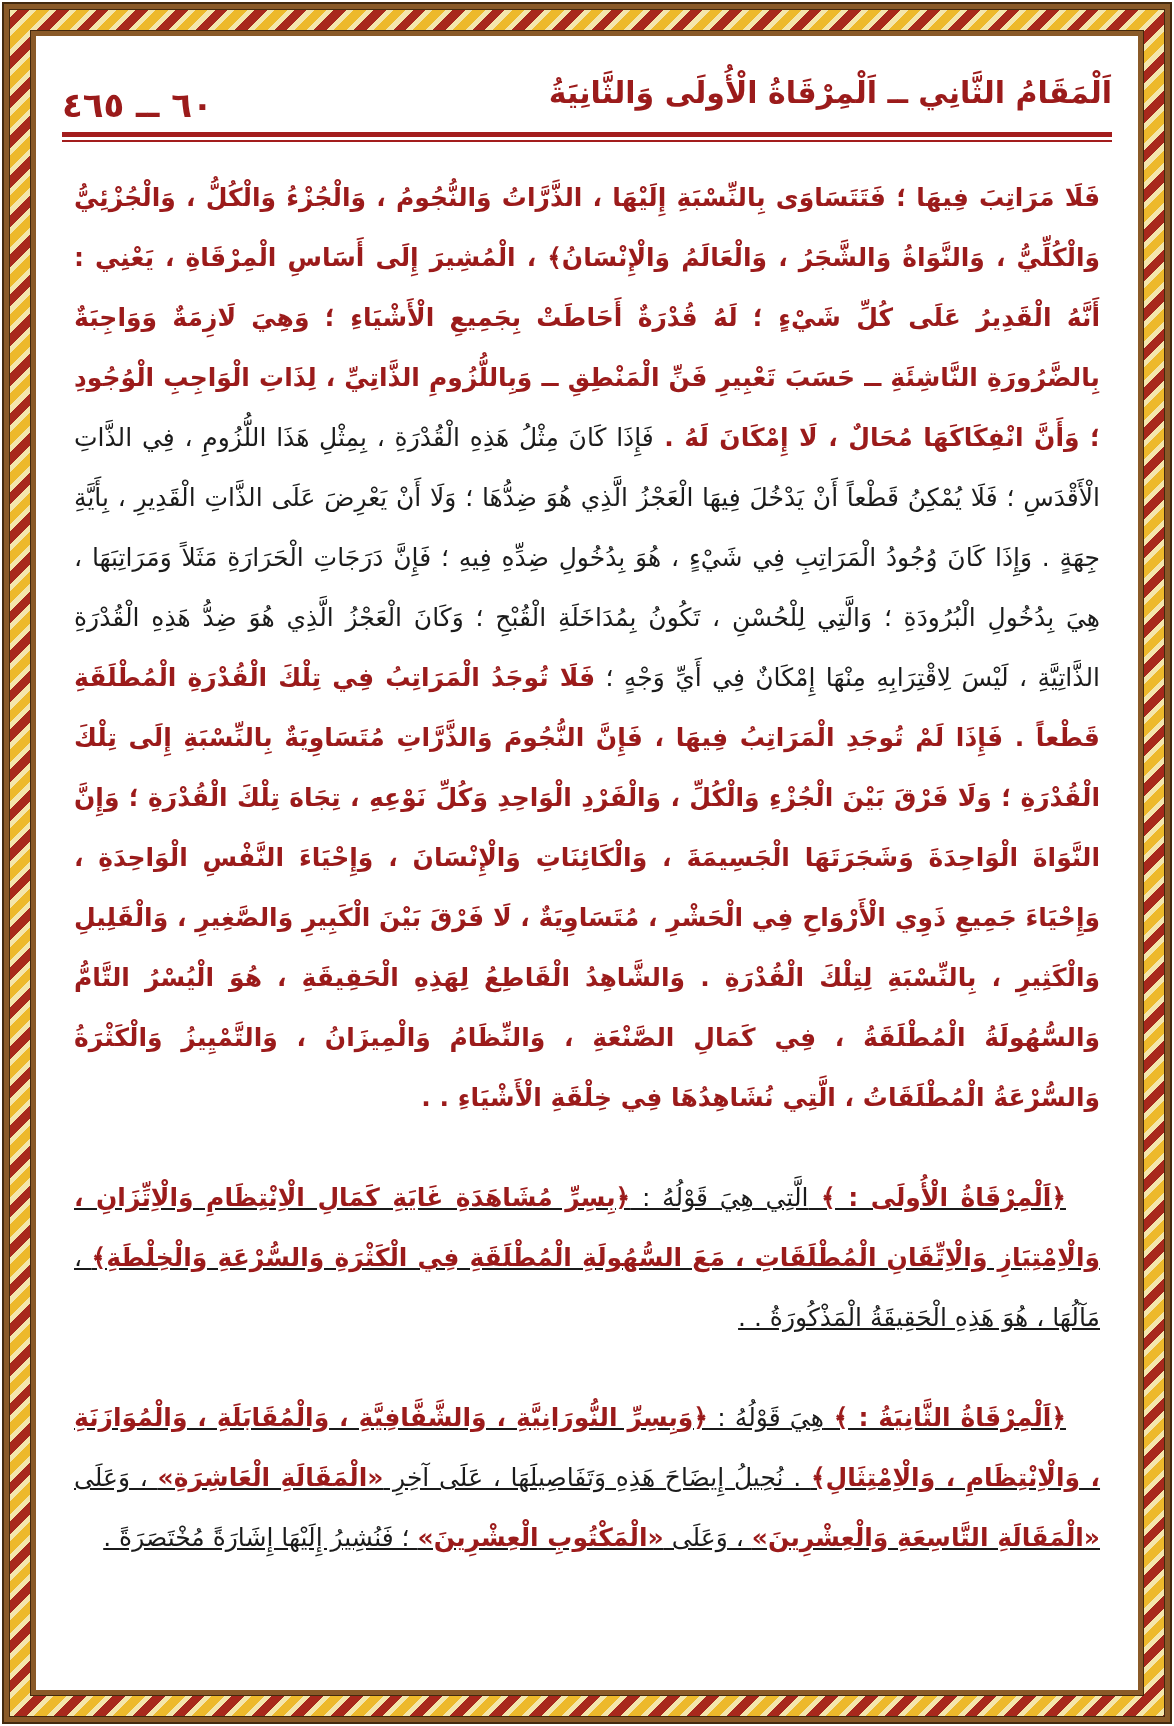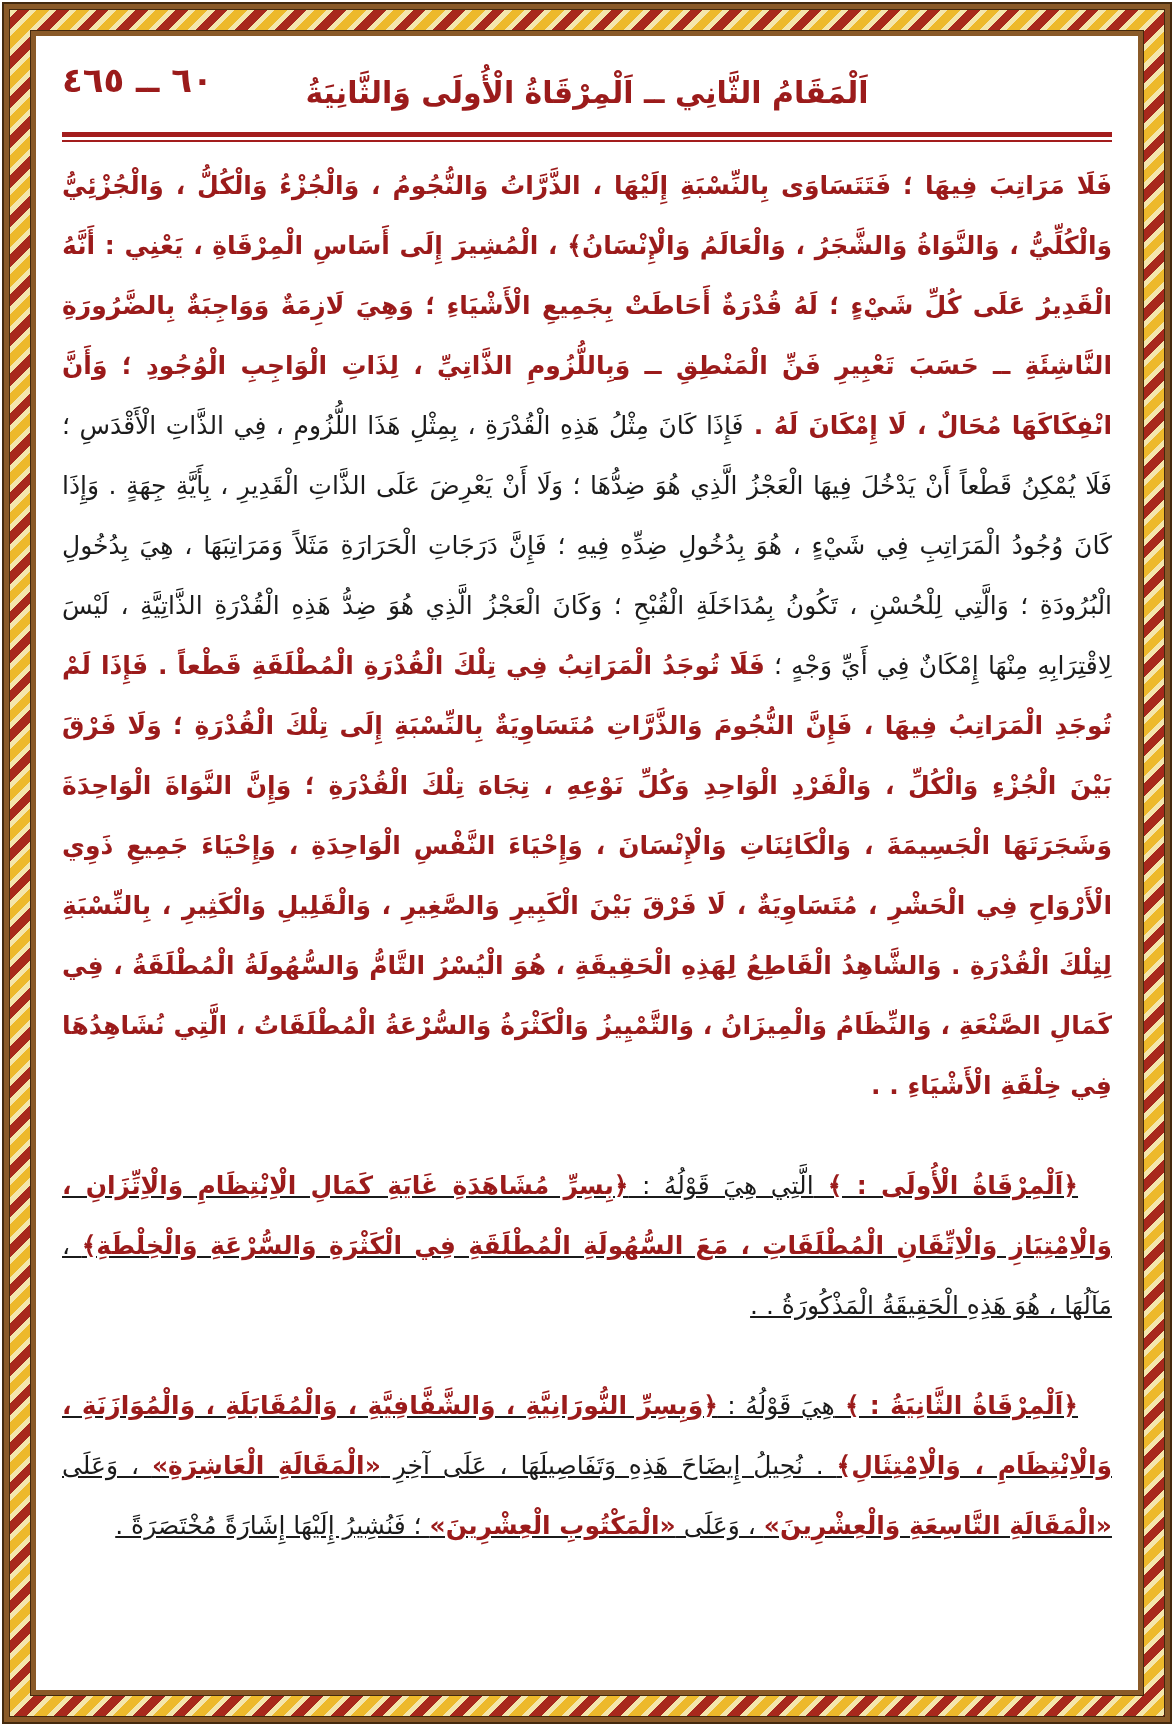--- a/index.html
+++ b/index.html
@@ -57,49 +57,48 @@
     z-index: 2;
     direction: rtl;
   }
   .header {
     position: relative;
     height: 74px;
   }
   .page-numbers {
     position: absolute;
     left: 0;
-    top: 4px;
+    top: 29px;
     color: var(--text-red);
     font-size: 34px;
     font-weight: bold;
     direction: rtl;
   }
   .title {
     width: 100%;
-    text-align: center;
     color: var(--text-red);
     font-size: 30px;
     font-weight: bold;
     line-height: 74px;
     white-space: nowrap;
   }
   .rule { margin: 2px 0 10px 0; }
   .rule .thick { height: 5px; background: var(--rule-red); }
   .rule .thin  { height: 2px; background: var(--rule-red); margin-top: 3px; }
 
   .body-text {
     margin-top: 14px;
     font-size: 25px;
     line-height: 60px;
     text-align: justify;
     color: var(--text-black);
     overflow: hidden;
     max-height: 1470px;
   }
-  .body-text p { margin: 0; }
+  .body-text p { margin: 12px; }
   .body-text p.space  { margin-top: 40px; }
   .body-text p.indent { text-indent: 34px; text-decoration: underline; }
   .seg-red   { color: var(--text-red); font-weight: bold; }
   .seg-black { color: var(--text-black); font-weight: normal; }
 </style>
 </head>
 <body>
 
 <div class="page">
   <div class="frame"></div>

